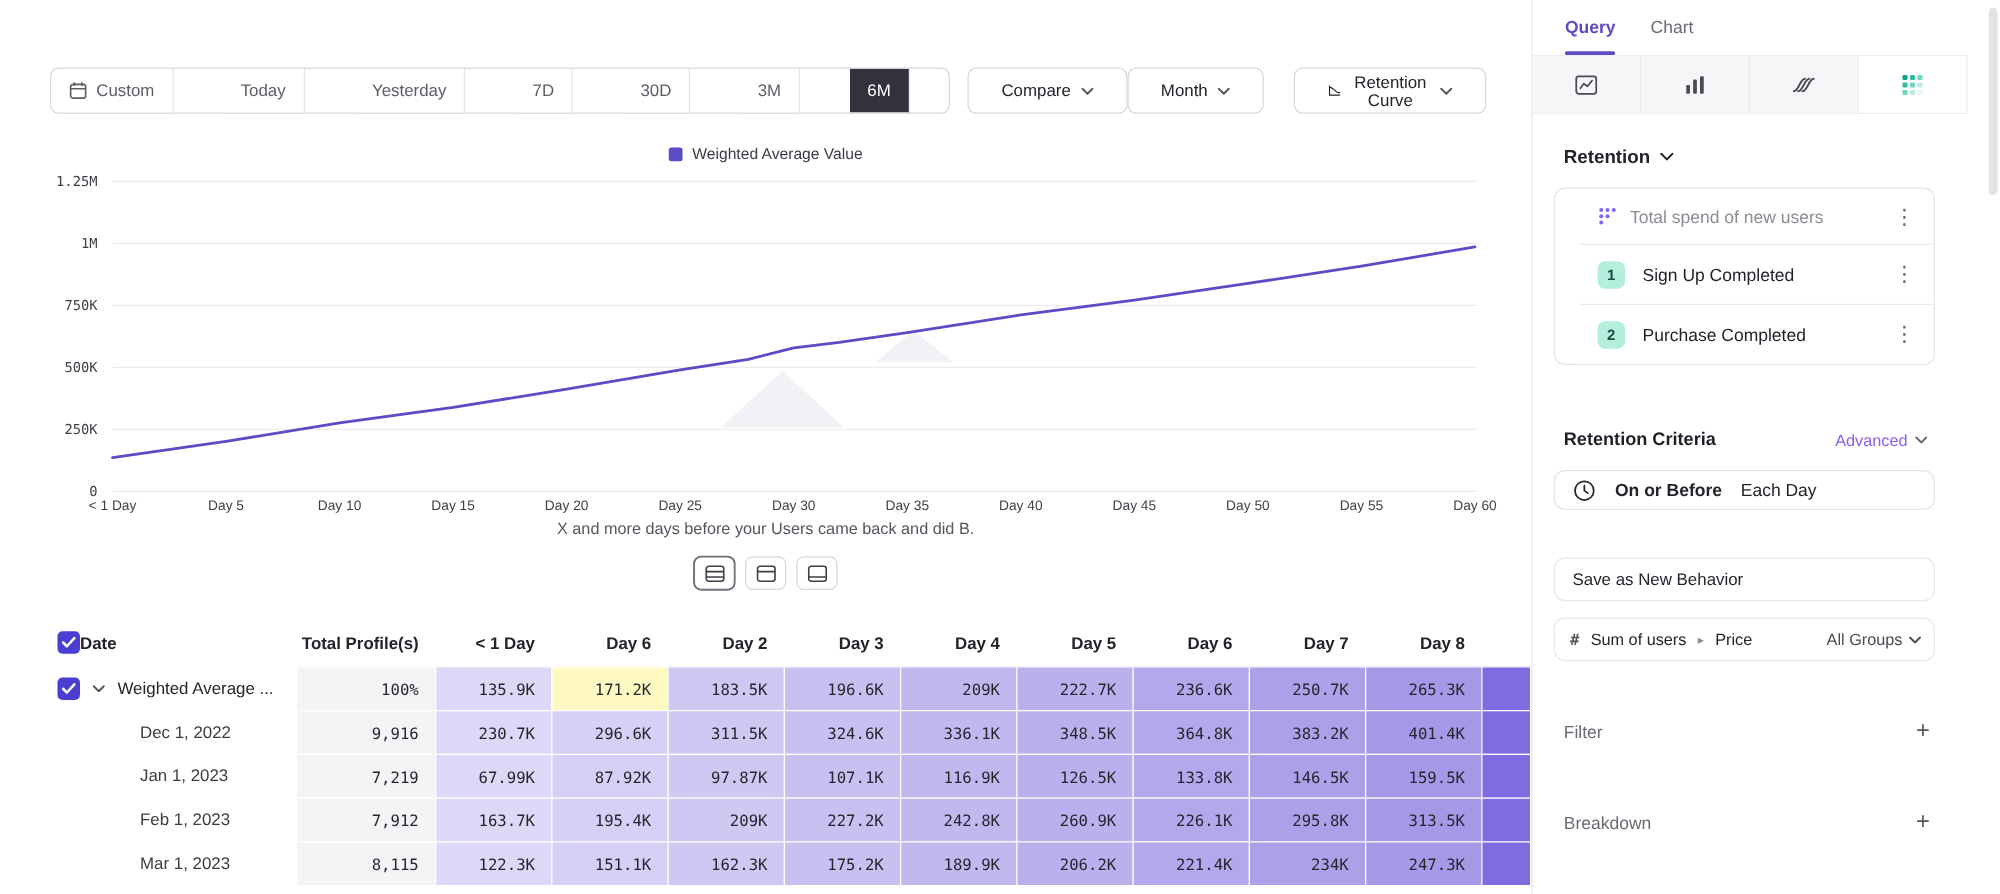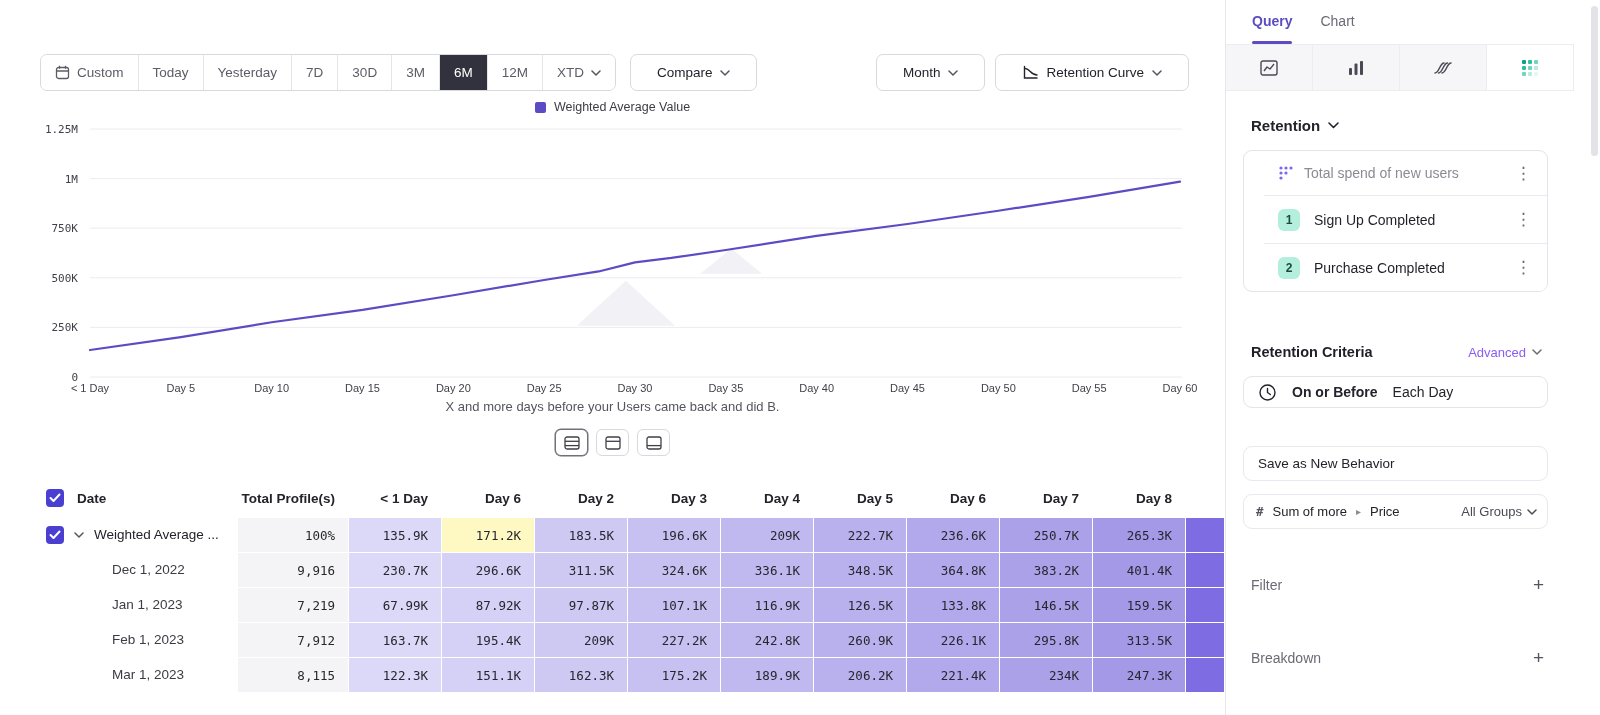--- a/index.html
+++ b/index.html
@@ -4,50 +4,50 @@
 <style>
   * { box-sizing: border-box; margin: 0; padding: 0; }
   html, body { width: 1600px; height: 715px; overflow: hidden; }
   body { font-family: "Liberation Sans", sans-serif; color: #23232b; background: #fff; }
   .app { display: flex; width: 1600px; height: 715px; }
 
   
   .main-panel { width: 1225px; flex: none; position: relative; }
 
   .toolbar { display: flex; align-items: center; margin-top: 54px; padding: 0 36px 0 40px; height: 37px; }
-  .seg-group { display: flex; border: 1px solid #d8d8df; border-radius: 7px; overflow: hidden; height: 37px; background: #fff; }
+  .seg-group { display: flex; border: 1px solid #d8d8df; border-radius: 7px; overflow: hidden; height: 37px; background: #fff; gap: 40px; }
   .seg-btn { display: flex; align-items: center; gap: 7px; padding: 0 14px; font-size: 13.5px; color: #5c5c66;
              background: #fff; border: none; border-right: 1px solid #e4e4e9; cursor: pointer; font-family: inherit; }
   .seg-btn:last-child { border-right: none; }
   .seg-btn.selected { background: #32323e; color: #fff; }
   .dd-btn { display: flex; align-items: center; gap: 8px; height: 37px; padding: 0 26px; border: 1px solid #d8d8df;
             border-radius: 7px; background: #fff; font-size: 13.5px; color: #23232b; font-family: inherit; cursor: pointer; font-weight: 500; }
   .compare-btn { margin-left: 14px; }
-  .toolbar-right { margin-left: auto; display: flex; gap: 10px; justify-content: center; }
+  .toolbar-right { margin-left: auto; display: flex; gap: 24px; justify-content: center; }
   .chev { flex: none; }
 
-  .legend { display: flex; justify-content: center; align-items: center; gap: 8px; margin-top: 9px; font-size: 12.5px; color: #3c3c46; }
+  .legend { display: flex; justify-content: center; align-items: center; gap: 8px; margin-top: 25px; font-size: 12.5px; color: #3c3c46; }
   .legend-swatch { width: 11px; height: 11px; border-radius: 2px; background: #5b4bc4; }
 
   #chart-svg { display: block; margin-top: 5px; }
   .ytick { font-family: "DejaVu Sans Mono", monospace; font-size: 11px; fill: #3f3f48; }
   .xtick { font-family: "Liberation Sans", sans-serif; font-size: 11px; fill: #3f3f48; }
   .chart-caption { text-align: center; font-size: 13px; color: #55555f; margin-top: 2px; }
 
   .view-toggles { display: flex; justify-content: center; gap: 8px; margin-top: 15px; }
   .toggle-btn { width: 33px; height: 27px; border: 1px solid #d8d8df; border-radius: 6px; background: #fff;
                 display: flex; align-items: center; justify-content: center; cursor: pointer; }
   .toggle-btn.selected { border-color: #70707c; box-shadow: 0 0 0 0.5px #70707c; }
 
   .rtable { margin-top: 23px; }
   .t-row { display: grid; grid-template-columns: 238px 110px repeat(9, 93px) 39px; }
   .t-head { height: 38px; }
   .cell { display: flex; align-items: center; }
   .head-col { justify-content: flex-end; padding-right: 13px; font-size: 13.5px; font-weight: 700; color: #23232b; }
-  .date-head { justify-content: flex-start; padding-left: 46px; gap: 13px; font-size: 13.5px; font-weight: 700; align-items: center; }
+  .date-head { justify-content: flex-start; padding-left: 46px; font-size: 13.5px; font-weight: 700; align-items: center; }
   .t-body .t-row { height: 35px; }
   .num { justify-content: flex-end; padding-right: 13px; font-family: "DejaVu Sans Mono", monospace; font-size: 12.5px; color: #26262e; }
   .total-cell { background: #f4f4f6; border-top: 1px solid #fff; }
   .heat-cell { border-left: 1px solid #fff; border-top: 1px solid #fff; }
   .overflow-cell { border-left: 1px solid #fff; border-top: 1px solid #fff; }
   .date-cell { padding-left: 46px; gap: 10px; font-size: 13.5px; color: #23232b; }
   .date-cell.plain { padding-left: 112px; color: #3b3b44; }
   .row-label { white-space: nowrap; overflow: hidden; max-width: 126px; }
   .checkbox { width: 18px; height: 18px; border-radius: 4px; background: #4b3fd1; display: flex; align-items: center;
               justify-content: center; flex: none; cursor: pointer; }
@@ -442,21 +442,21 @@
         <span class="cond">On or Before</span>
         <span>Each Day</span>
       </div>
 
       <div class="save-row">
         <span>Save as New Behavior</span>
       </div>
 
       <div class="measure-row">
         <span class="measure-symbol">#</span>
-        <span>Sum of more</span>
+        <span>Sum of users</span>
         <span class="measure-arrow">▸</span>
         <span>Price</span>
         <div class="groups">
           <span>All Groups</span>
           <svg class="chev" width="10" height="6" viewBox="0 0 10 6" fill="none" stroke="#4a4a55" stroke-width="1.5" stroke-linecap="round" stroke-linejoin="round">
               <path d="M1 1l4 4 4-4"></path>
             </svg>
         </div>
       </div>
 

